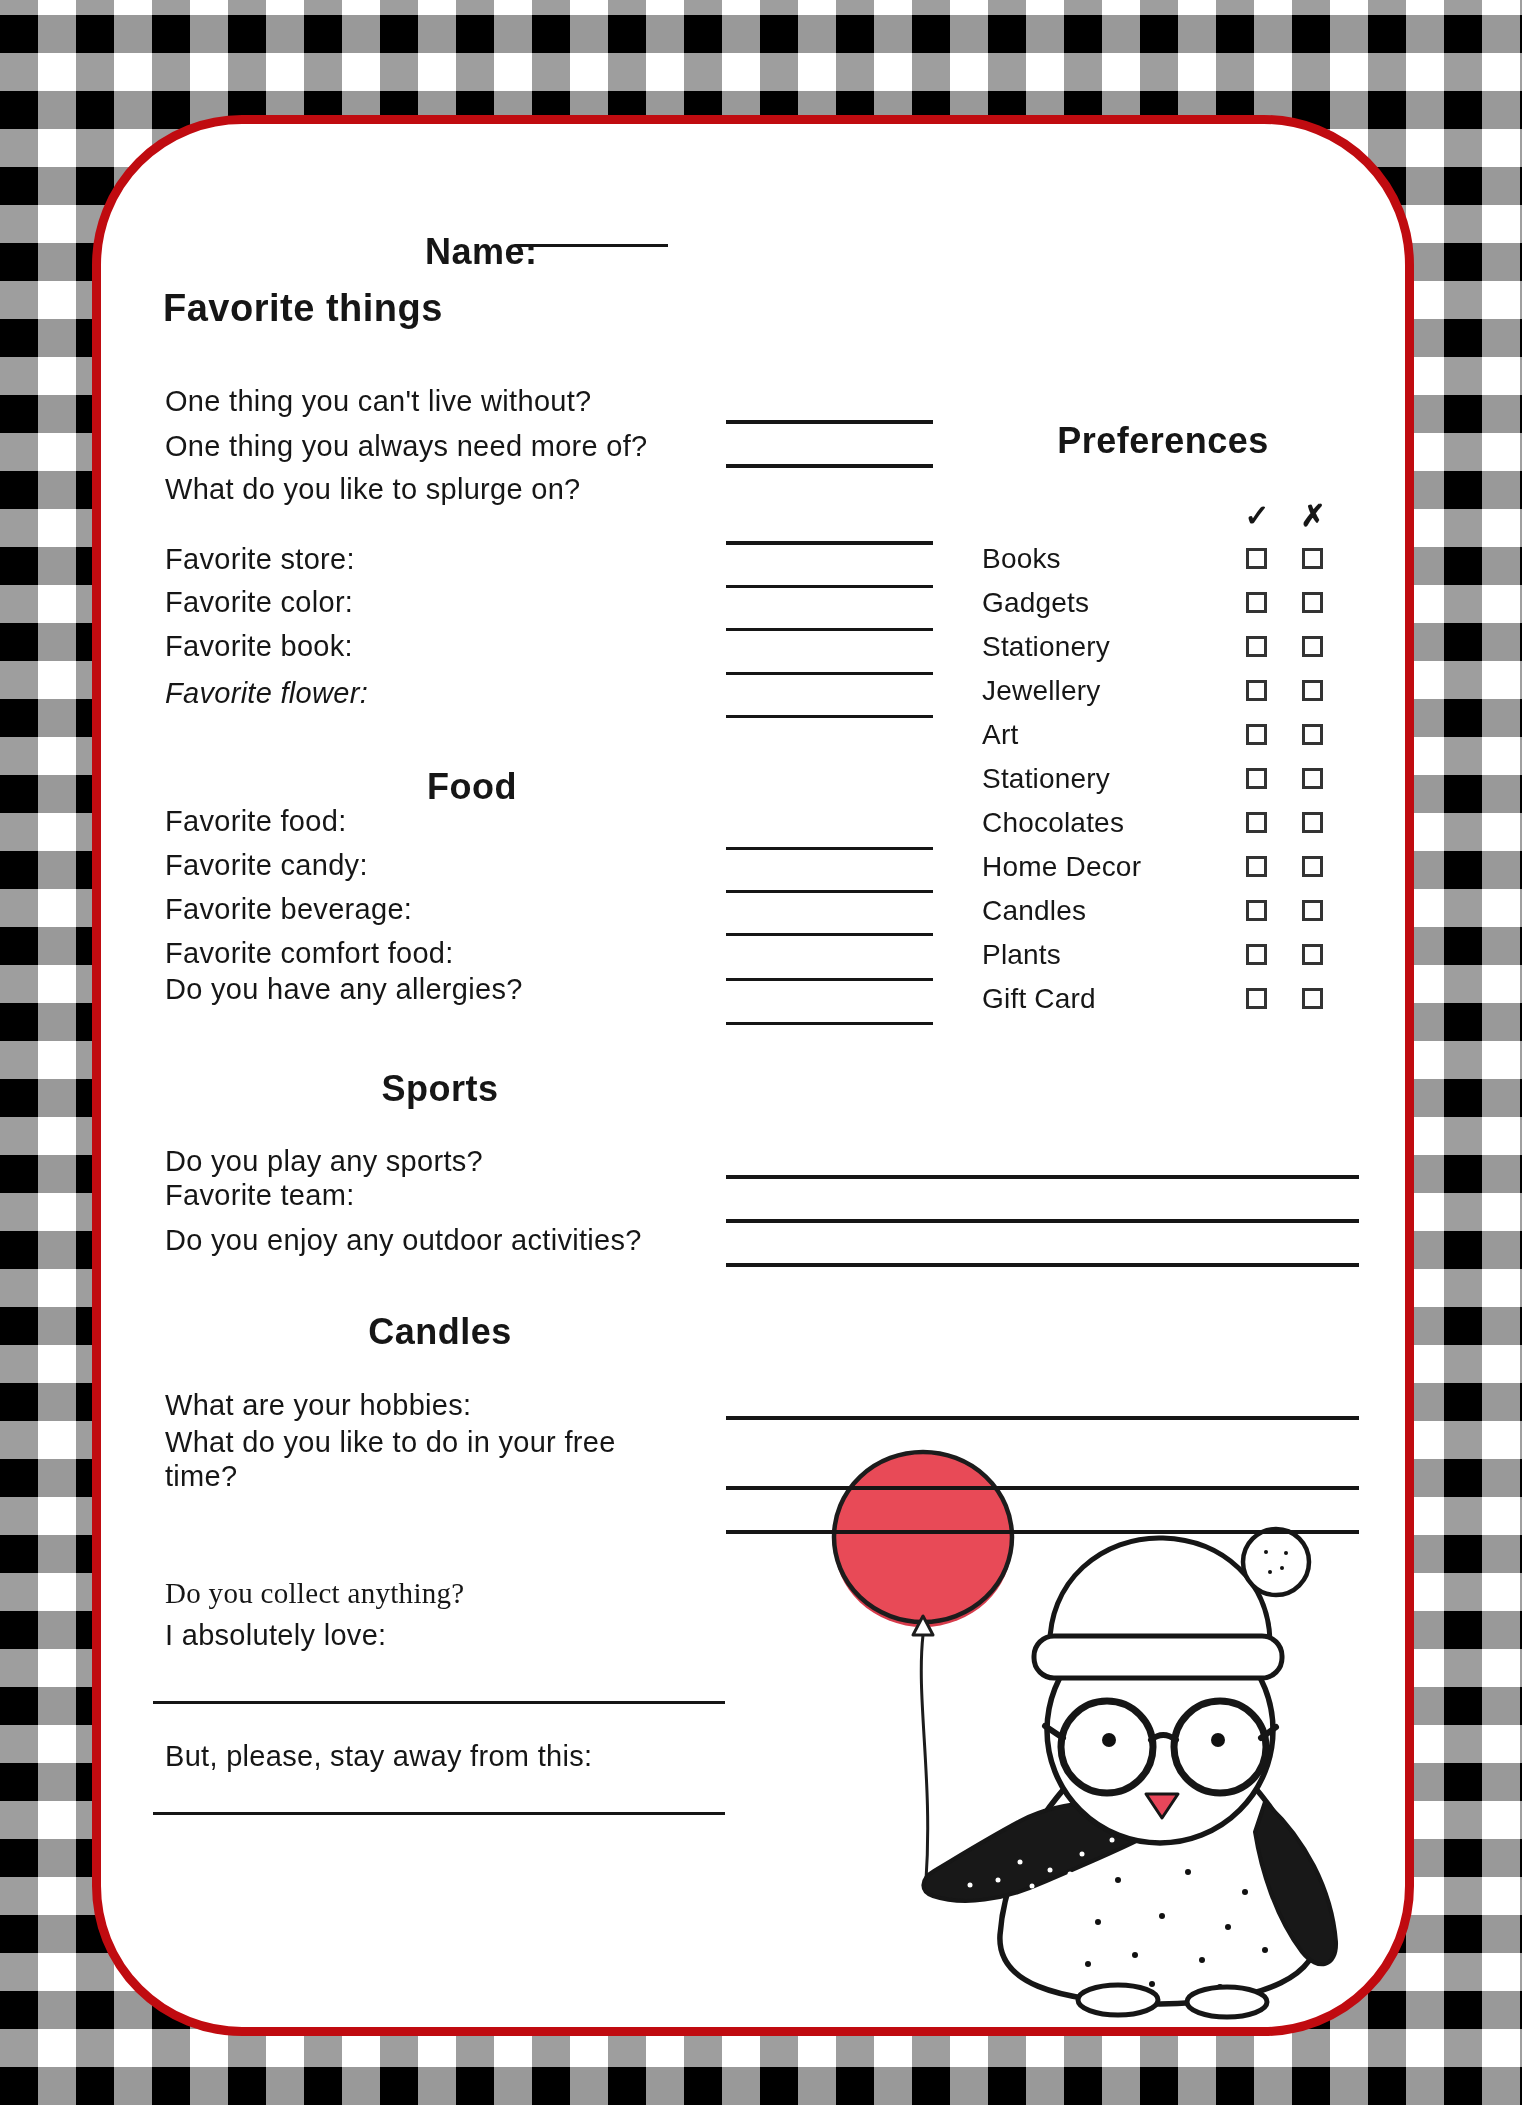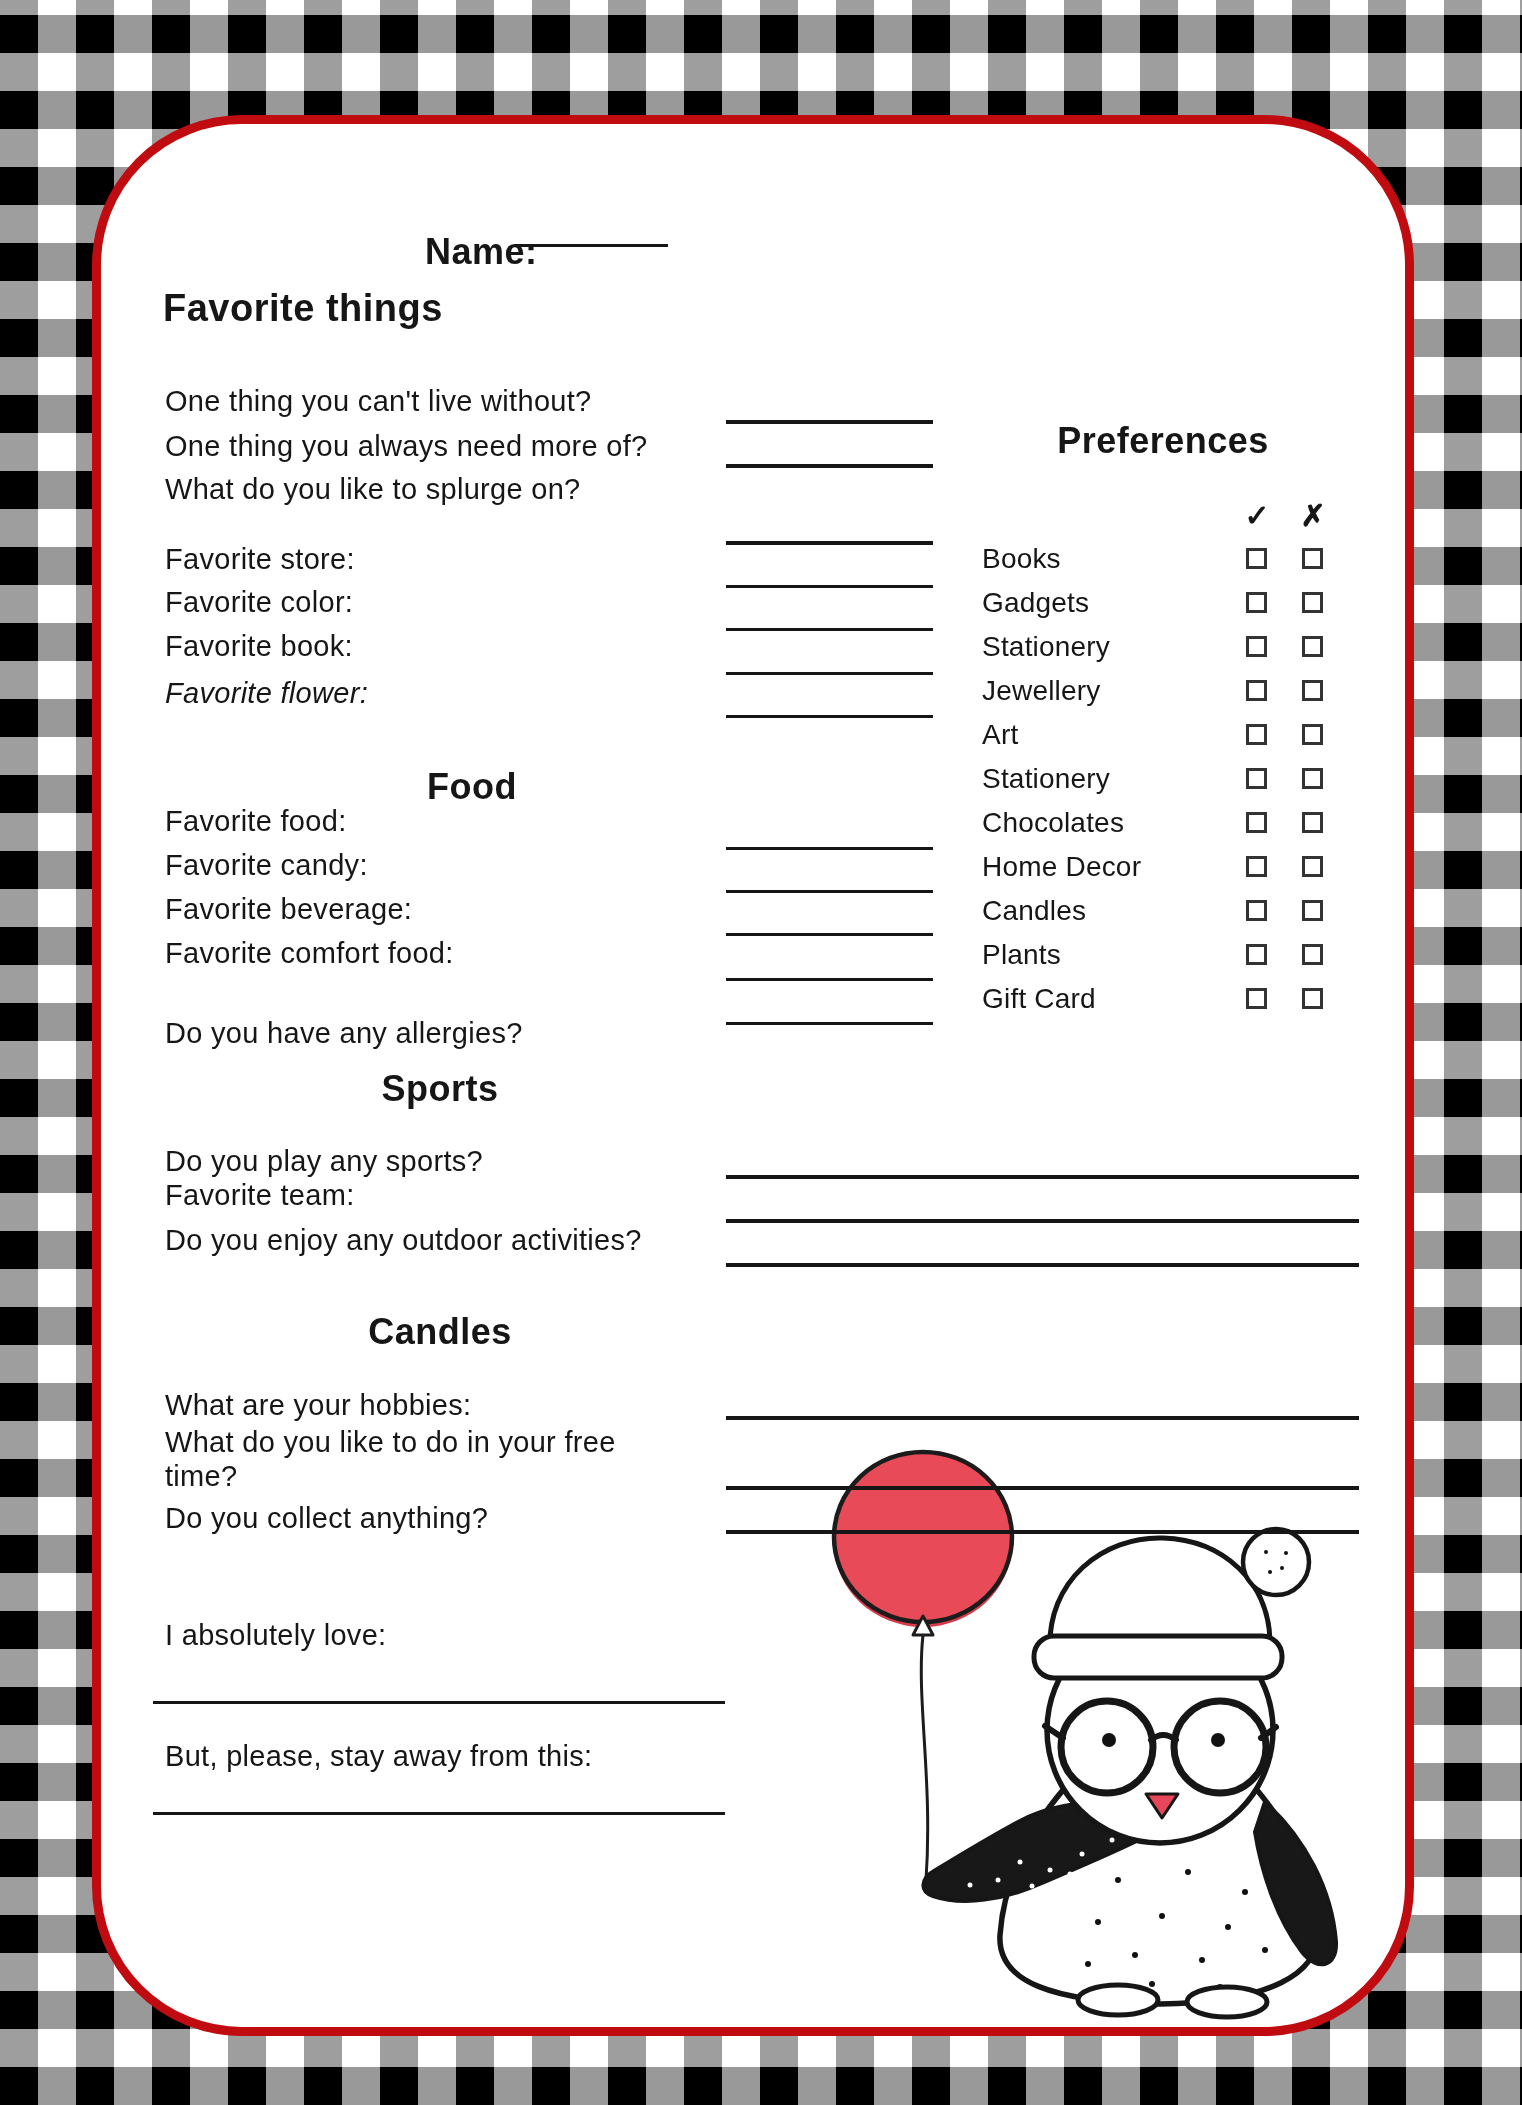--- a/index.html
+++ b/index.html
@@ -116,41 +116,41 @@
     <span class="pref-label">Gift Card</span>
     <span class="cbx yes"></span>
     <span class="cbx no"></span>
   </div>
 
   <div class="h2" style="left:165px;top:766px;width:614px;">Food</div>
   <div class="q" style="top:804px;">Favorite food:</div>
   <div class="q" style="top:848px;">Favorite candy:</div>
   <div class="q" style="top:892px;">Favorite beverage:</div>
   <div class="q" style="top:936px;">Favorite comfort food:</div>
-  <div class="q" style="top:1016px;">Do you have any allergies?</div>
+  <div class="q" style="top:972px;">Do you have any allergies?</div>
 
   <div class="line" style="left:726px;top:847px;width:207px;"></div>
   <div class="line" style="left:726px;top:890px;width:207px;"></div>
   <div class="line" style="left:726px;top:933px;width:207px;"></div>
   <div class="line" style="left:726px;top:978px;width:207px;"></div>
   <div class="line" style="left:726px;top:1022px;width:207px;"></div>
 
   <div class="h2" style="left:165px;top:1068px;width:550px;">Sports</div>
   <div class="q" style="top:1144px;">Do you play any sports?</div>
   <div class="q" style="top:1178px;">Favorite team:</div>
   <div class="q" style="top:1223px;">Do you enjoy any outdoor activities?</div>
 
   <div class="line thick" style="left:726px;top:1175px;width:633px;"></div>
   <div class="line thick" style="left:726px;top:1219px;width:633px;"></div>
   <div class="line thick" style="left:726px;top:1263px;width:633px;"></div>
 
   <div class="h2" style="left:165px;top:1311px;width:550px;">Candles</div>
   <div class="q" style="top:1388px;">What are your hobbies:</div>
   <div class="q wrap" style="top:1425px;">What do you like to do in your free time?</div>
-  <div class="q" style="top:1501px;">Do you collect anything?</div>
+  <div class="q" style="top:1576px;font-family:Liberation Serif, serif;">Do you collect anything?</div>
 
   <div class="line thick" style="left:726px;top:1416px;width:633px;"></div>
   <div class="line thick" style="left:726px;top:1486px;width:633px;"></div>
   <div class="line thick" style="left:726px;top:1530px;width:633px;"></div>
 
   <div class="love" style="top:1619px;">I absolutely love:</div>
   <div class="line" style="left:153px;top:1701px;width:572px;"></div>
   <div class="love" style="top:1740px;">But, please, stay away from this:</div>
   <div class="line" style="left:153px;top:1812px;width:572px;"></div>
 

